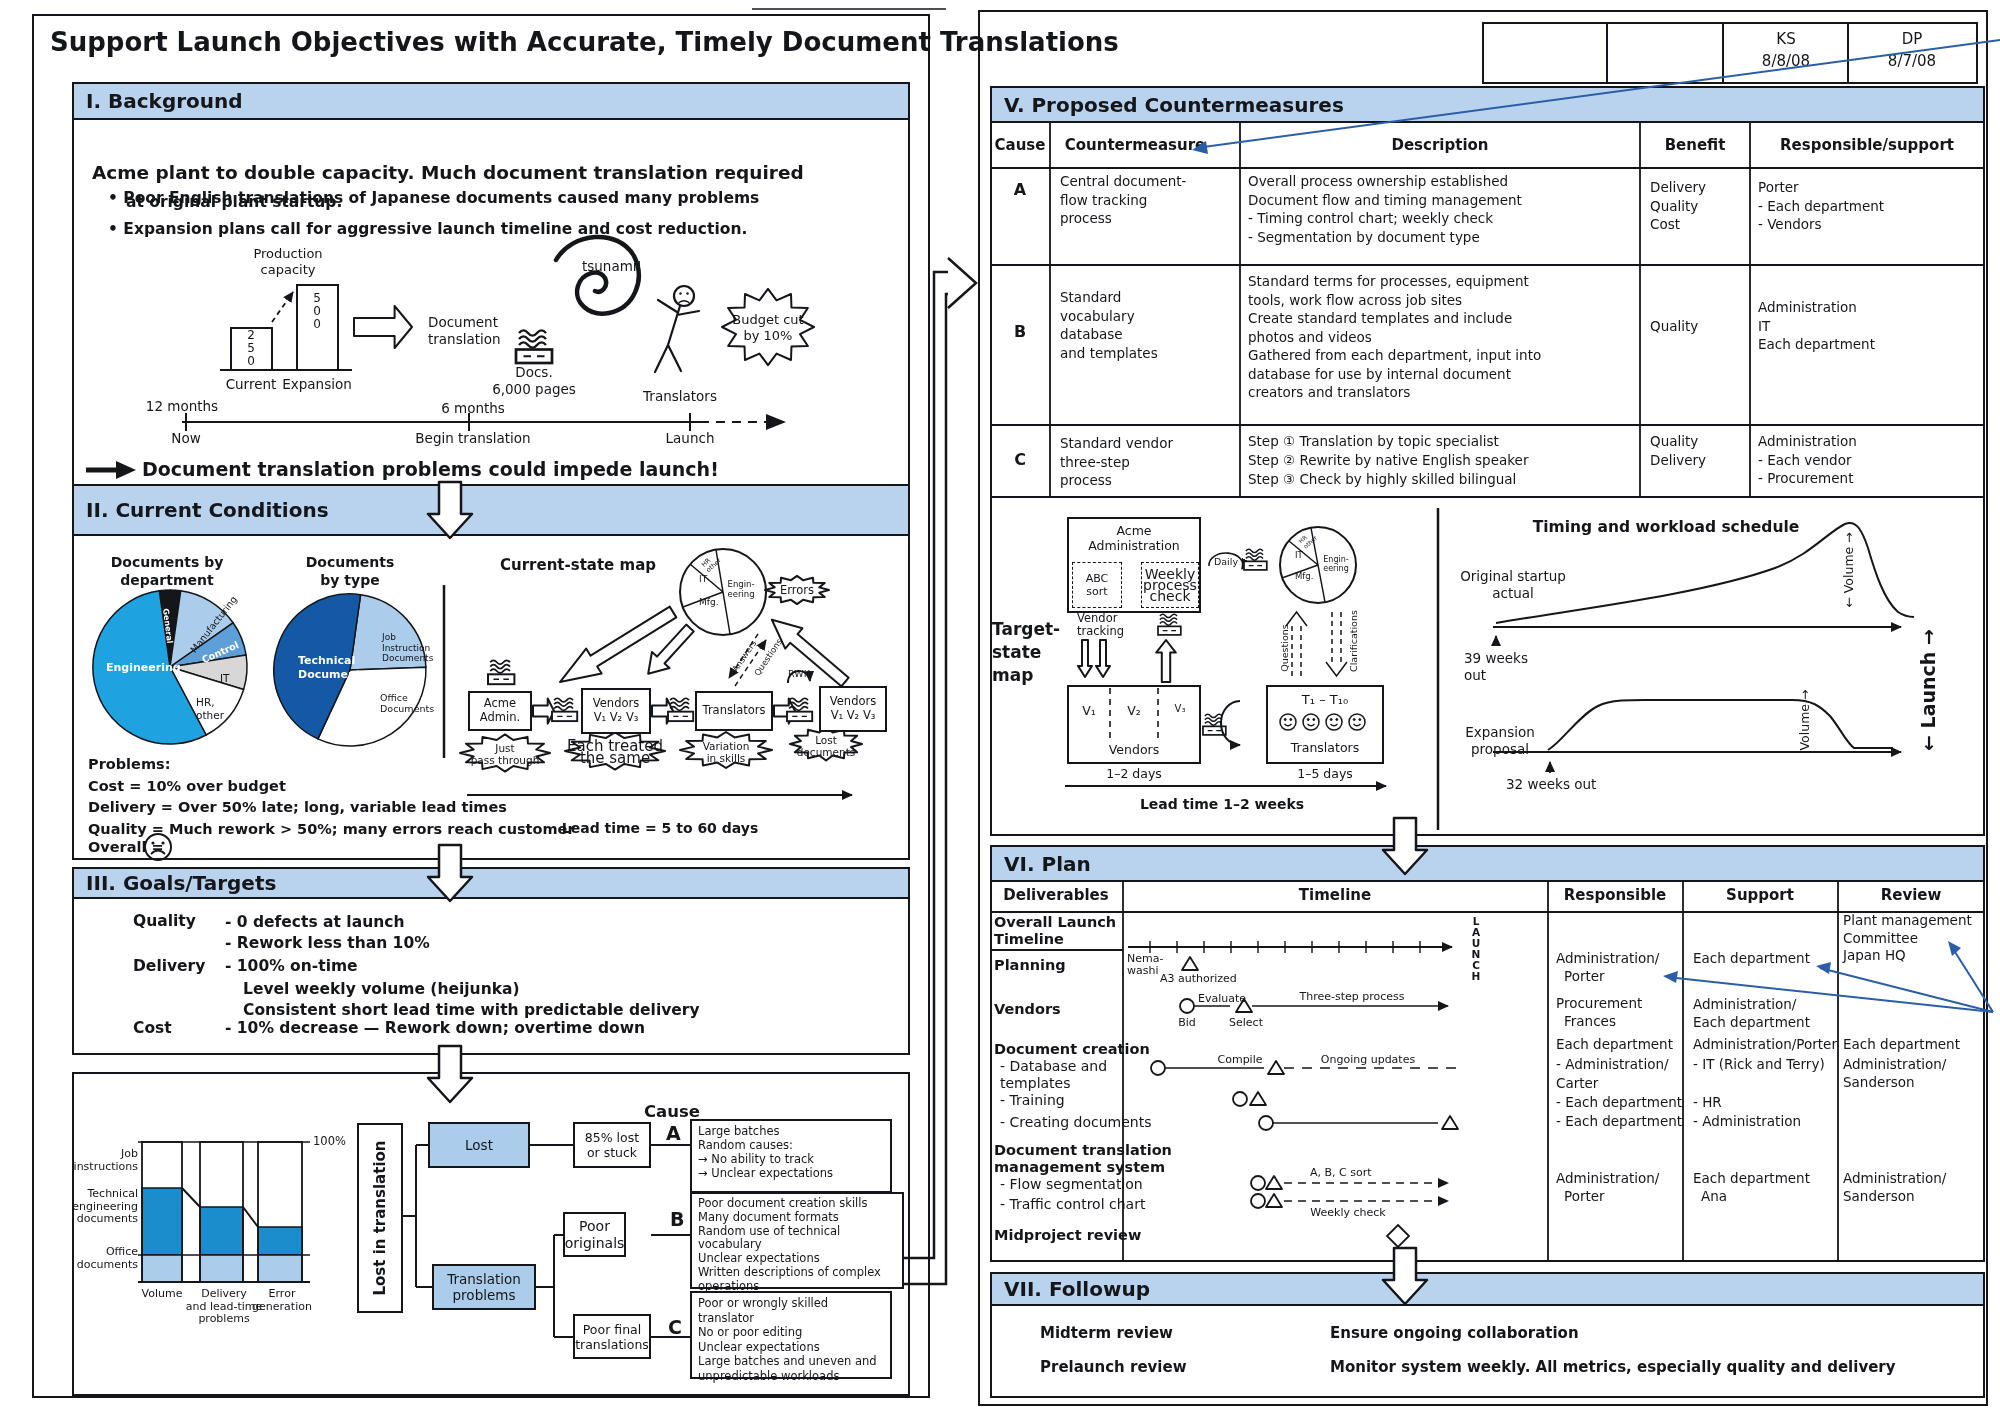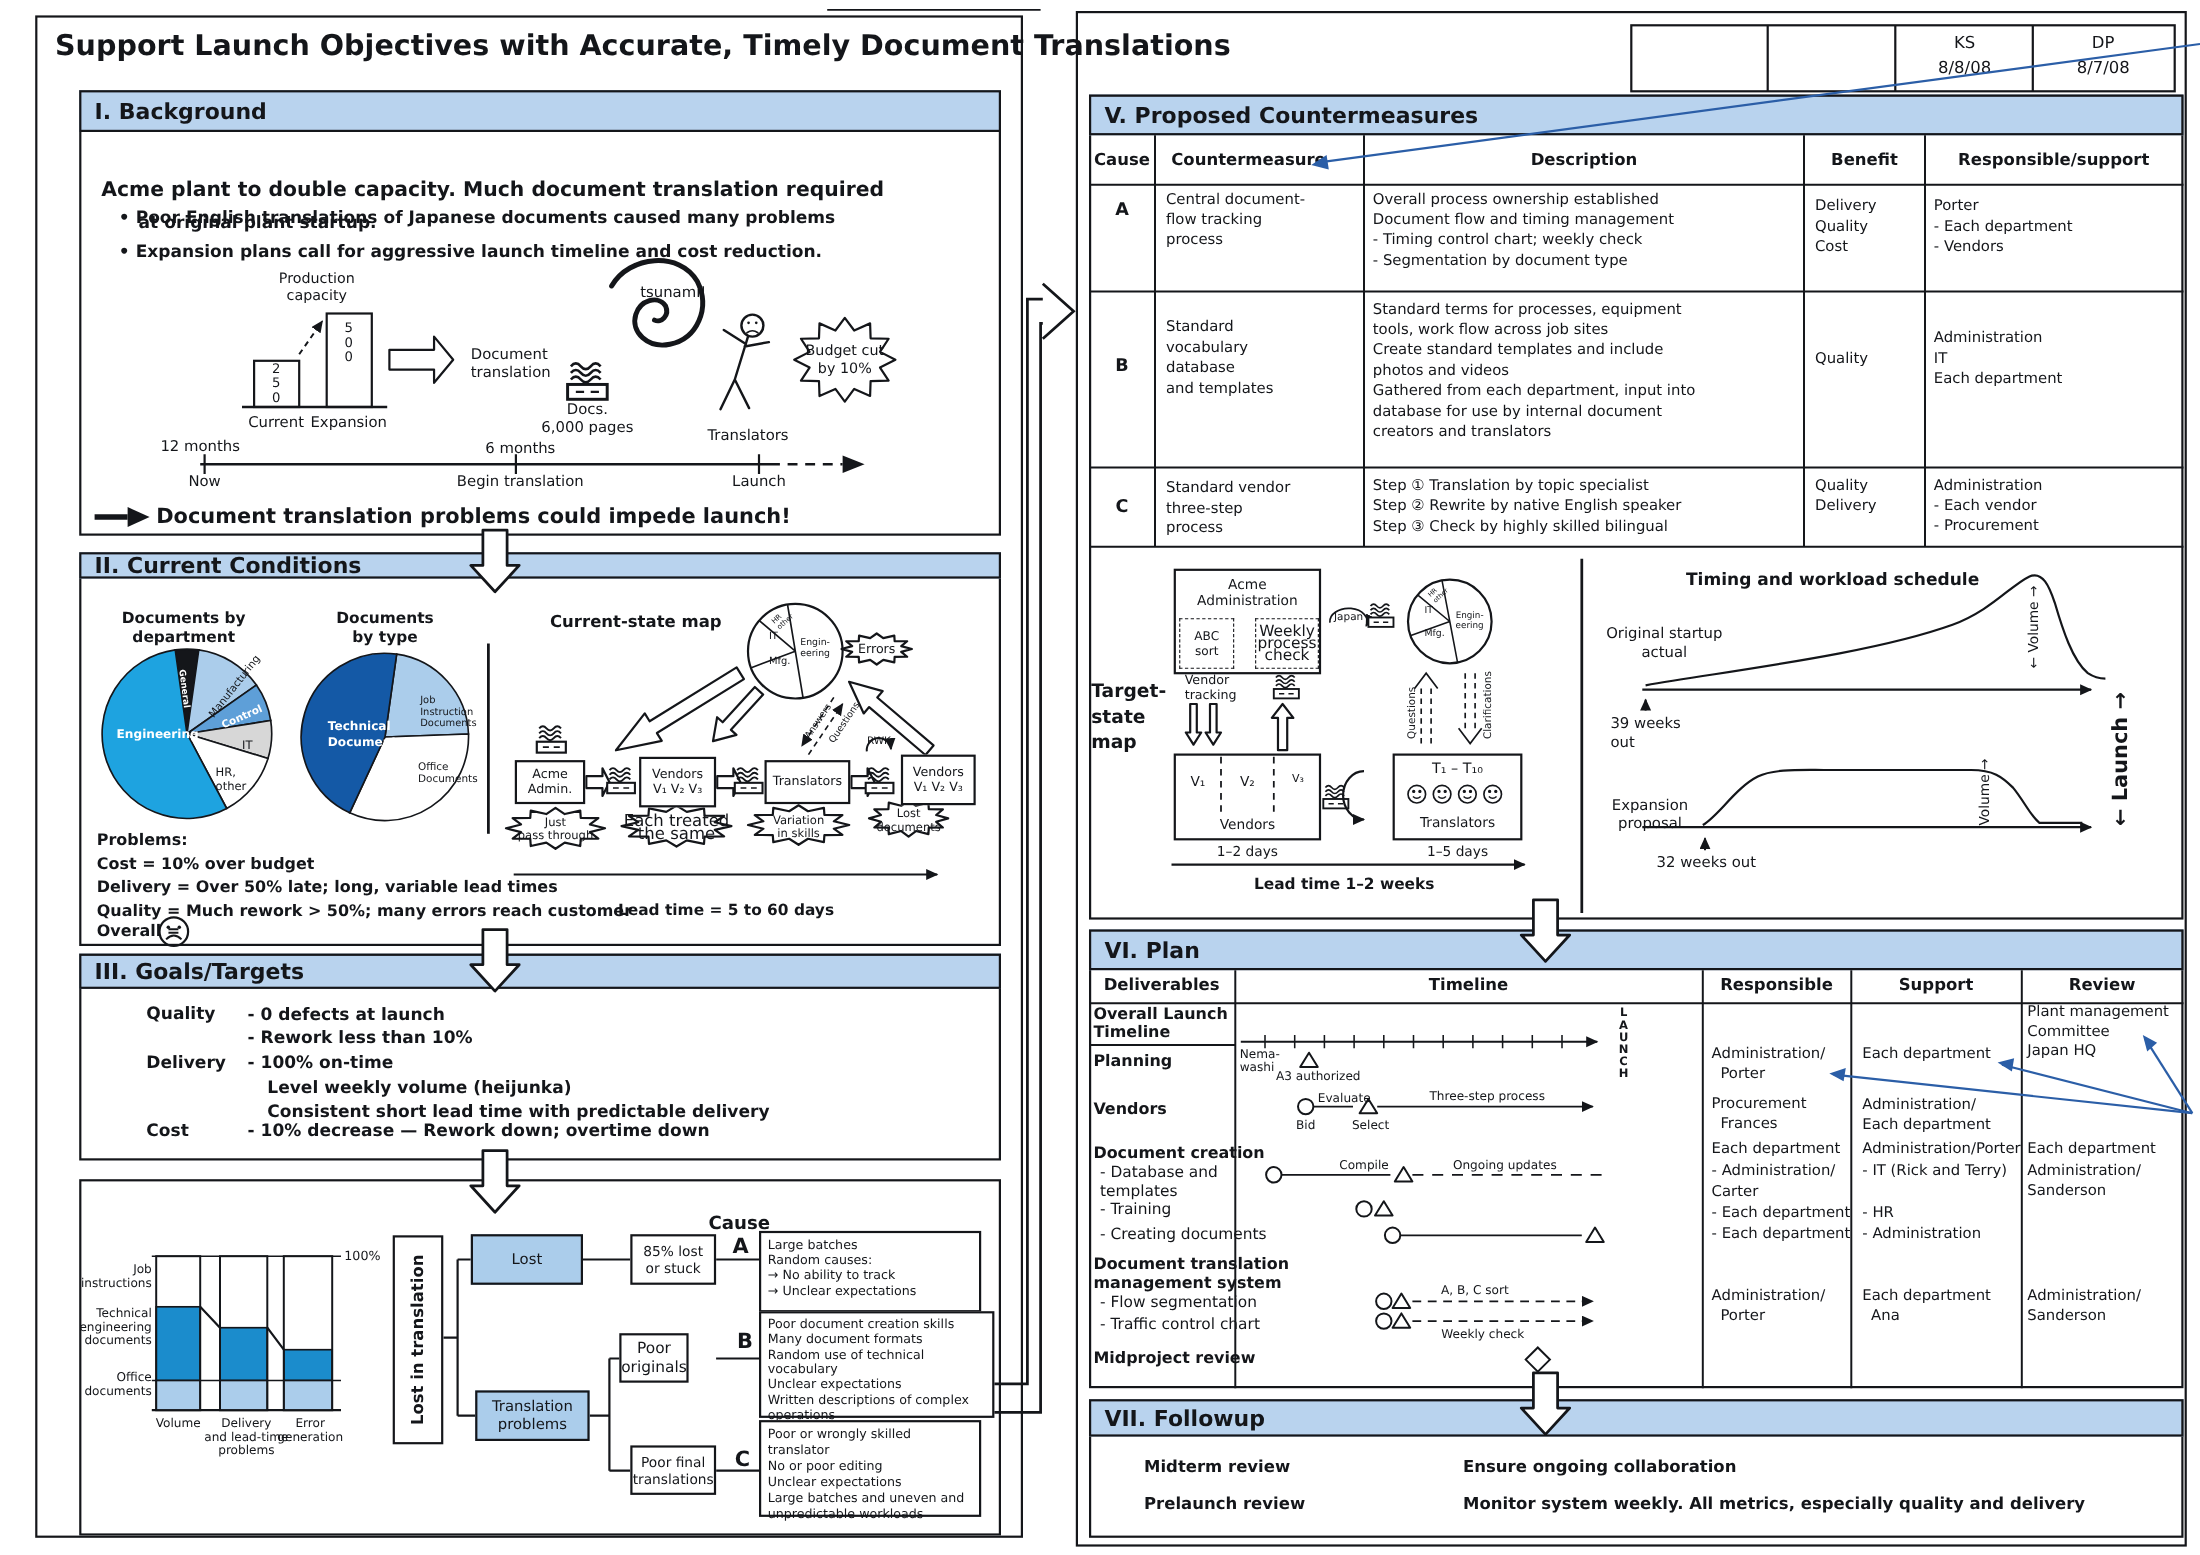--- a/index.html
+++ b/index.html
@@ -33,21 +33,21 @@
   <div class="panel" style="left:72px;top:506px;width:838px;height:354px"></div>
   <div class="panel" style="left:72px;top:867px;width:838px;height:188px"></div>
   <div class="panel" style="left:72px;top:1072px;width:838px;height:324px"></div>
   <div class="panel" style="left:990px;top:86px;width:995px;height:750px"></div>
   <div class="panel" style="left:990px;top:845px;width:995px;height:417px"></div>
   <div class="panel" style="left:990px;top:1272px;width:995px;height:126px"></div>
 
   <div class="hdr" style="left:72px;top:82px;width:838px;height:38px">
       <span>I. Background</span>
     </div>
-  <div class="hdr" style="left:72px;top:502px;width:838px;height:24px">
+  <div class="hdr" style="left:72px;top:484px;width:838px;height:52px">
       <span>II. Current Conditions</span>
     </div>
   <div class="hdr" style="left:72px;top:867px;width:838px;height:32px">
       <span>III. Goals/Targets</span>
     </div>
   <div class="hdr" style="left:990px;top:86px;width:995px;height:37px">
       <span>V. Proposed Countermeasures</span>
     </div>
   <div class="hdr" style="left:990px;top:845px;width:995px;height:37px">
       <span>VI. Plan</span>
@@ -472,21 +472,21 @@
   <div class="t sb" style="left:992px;top:618px;font-size:17px;line-height:23px">Target-
 state
 map</div>
   <div class="box" style="left:1067px;top:517px;width:134px;height:96px;font-size:12.5px;align-items:flex-start;padding-top:4px">Acme
 Administration</div>
   <div class="box" style="left:1072px;top:562px;width:50px;height:46px;font-size:11px;border:1.5px dashed #14161a;z-index:7">ABC
 sort</div>
   <div class="box" style="left:1141px;top:562px;width:58px;height:46px;font-size:14px;line-height:11px;border:1.5px dashed #14161a;z-index:7">Weekly
 process
 check</div>
-  <div class="t c" style="left:1226px;top:556px;font-size:9.5px">Japan</div>
+  <div class="t c" style="left:1226px;top:556px;font-size:9.5px">Daily</div>
   <div class="t" style="left:1077px;top:612px;font-size:11.5px;line-height:13px">Vendor
 tracking</div>
   <div class="t c" style="left:1089px;top:703px;font-size:12.5px">V₁</div>
   <div class="t c" style="left:1134px;top:703px;font-size:12.5px">V₂</div>
   <div class="t c" style="left:1180px;top:703px;font-size:10px">V₃</div>
   <div class="t c" style="left:1134px;top:742px;font-size:12.5px">Vendors</div>
   <div class="t c" style="left:1134px;top:766px;font-size:12.5px">1–2 days</div>
   <div class="t c" style="left:1325px;top:692px;font-size:13px">T₁ – T₁₀</div>
   <div class="t c" style="left:1325px;top:740px;font-size:12.5px">Translators</div>
   <div class="t c" style="left:1325px;top:766px;font-size:12.5px">1–5 days</div>

